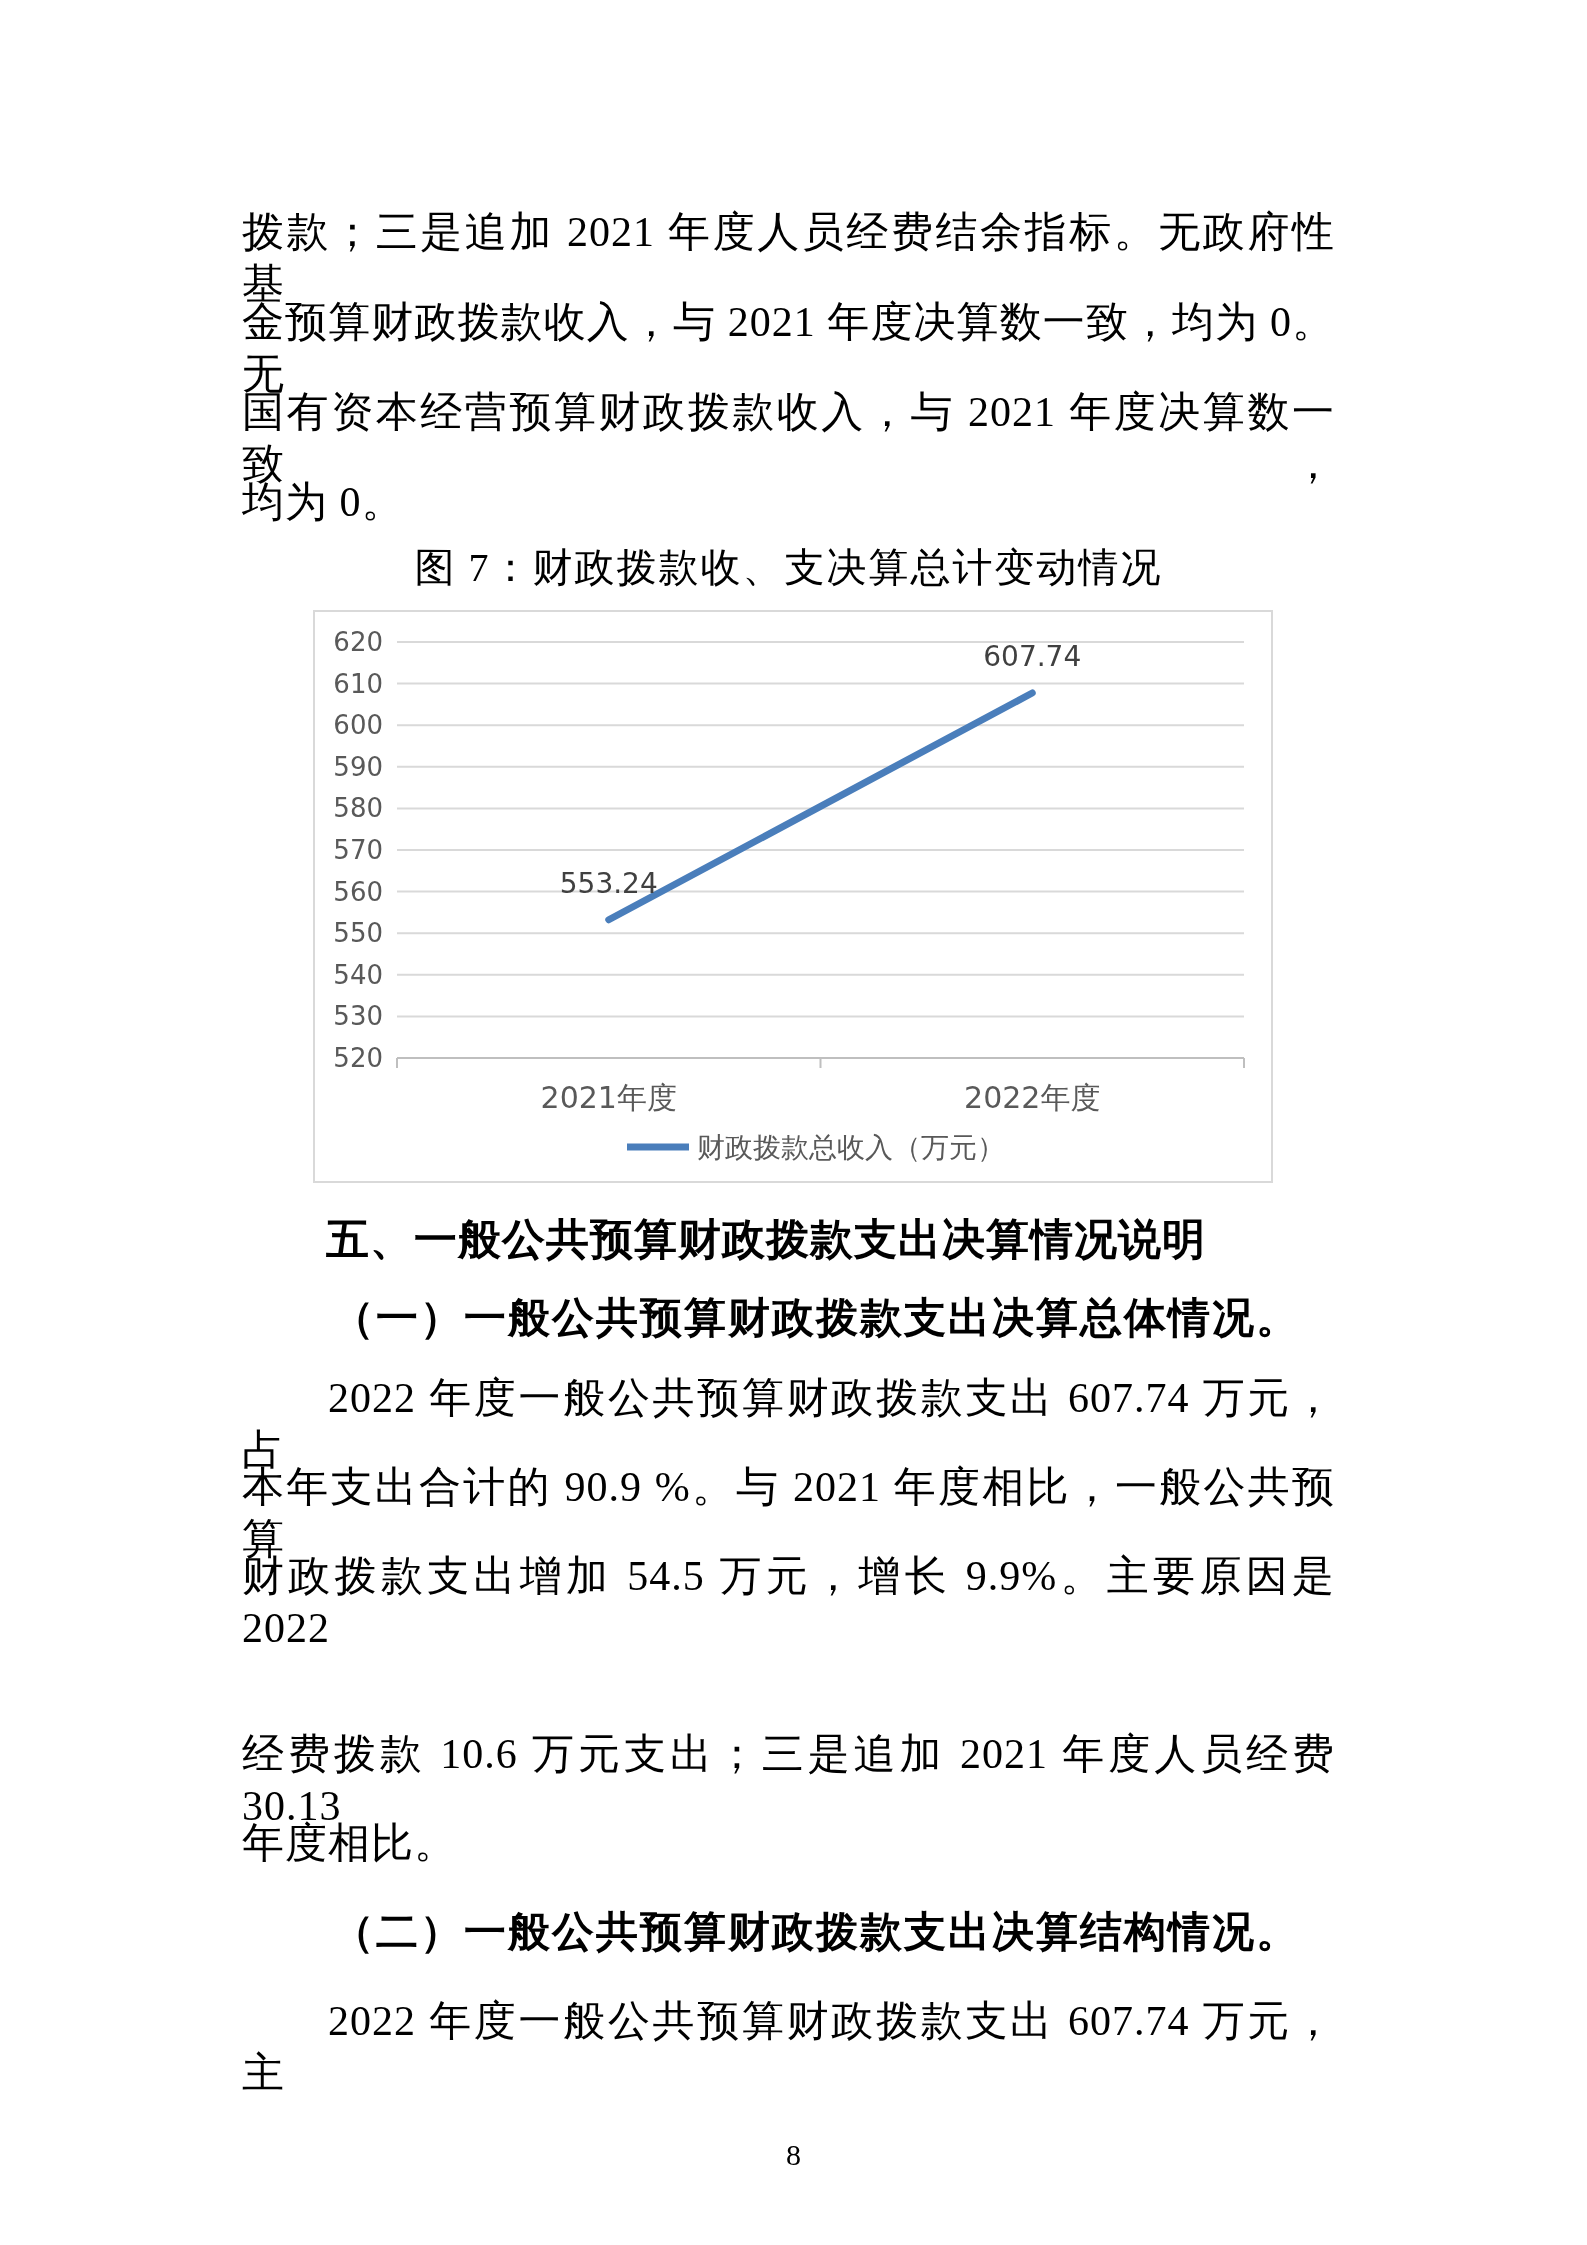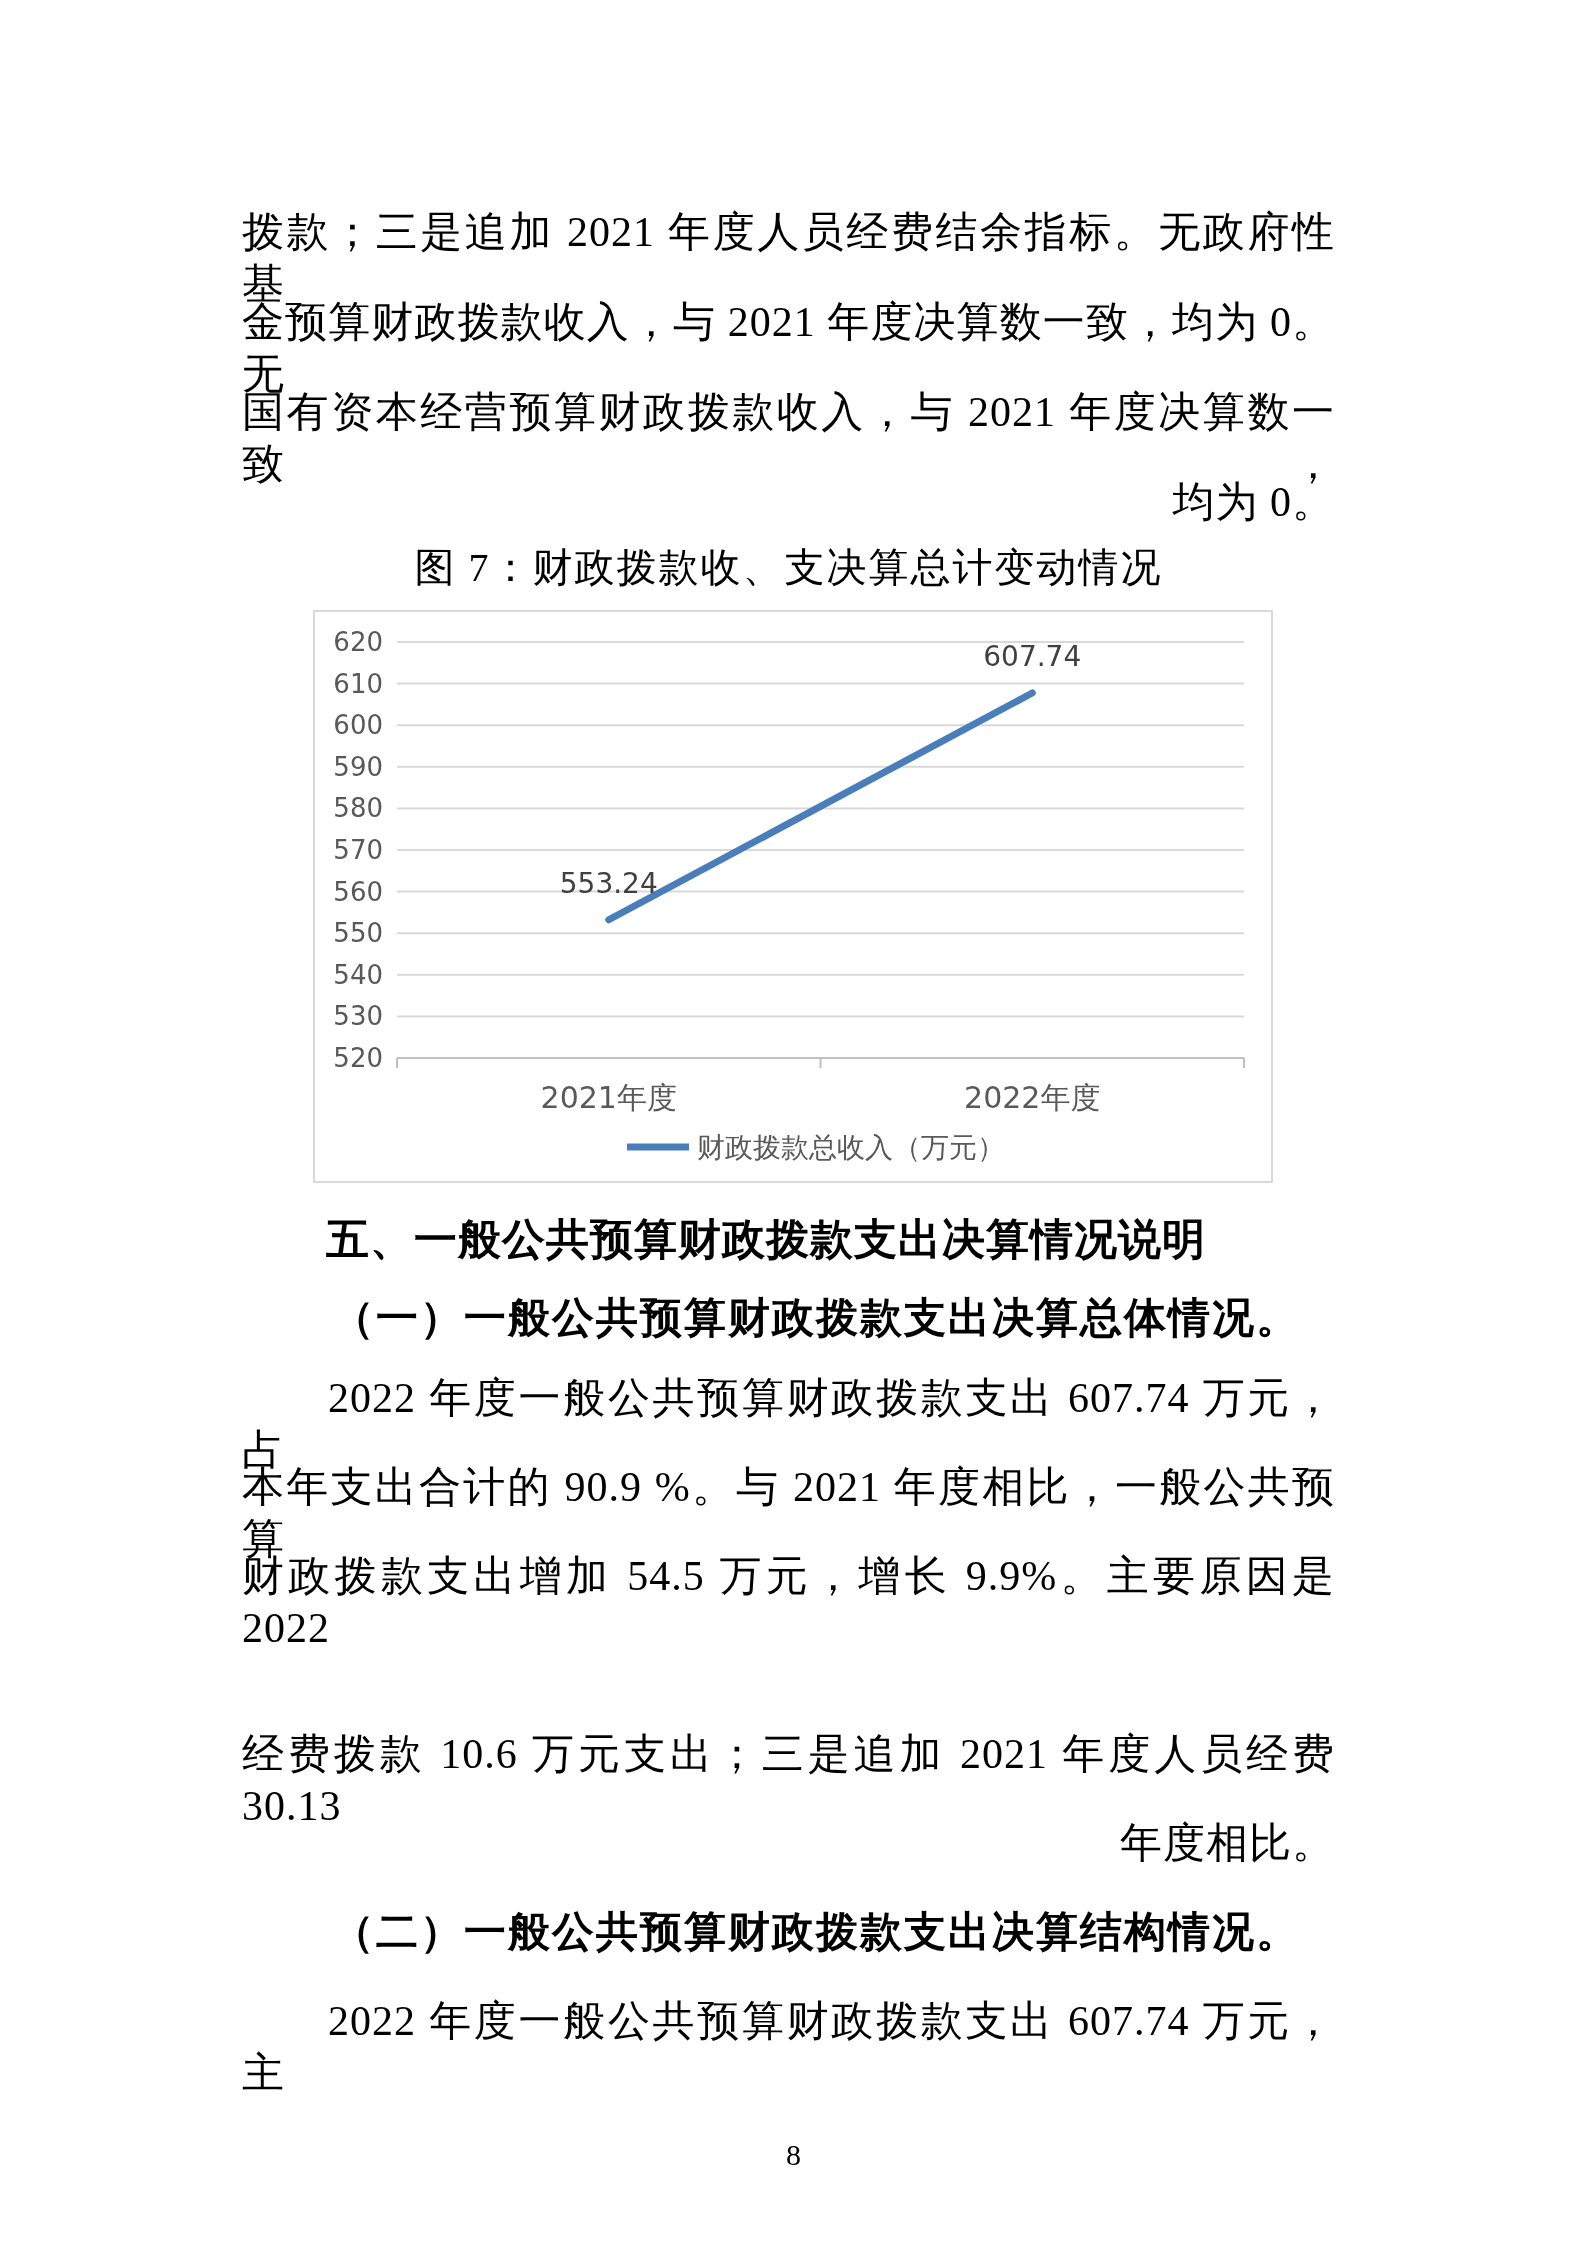--- a/index.html
+++ b/index.html
@@ -10,21 +10,20 @@
     overflow:hidden;
     font-family:"Liberation Serif","DejaVu Serif",serif;
     color:#000000;
   }
   .bodyline{
     position:absolute;
     left:242px;width:1093px;
     font-size:42px;line-height:52px;height:56px;
     letter-spacing:1px;
     white-space:normal;
-    text-align:right;
   }
   .stretch{text-align:justify;text-align-last:justify;}
   .indent2{text-indent:86px;}
   .fig-title{
     position:absolute;left:242px;width:1093px;top:543px;
     font-size:40px;line-height:50px;text-align:center;letter-spacing:2px;
   }
   .heading{
     position:absolute;left:242px;width:1093px;top:1212px;
     font-family:"Liberation Sans","DejaVu Sans",sans-serif;

